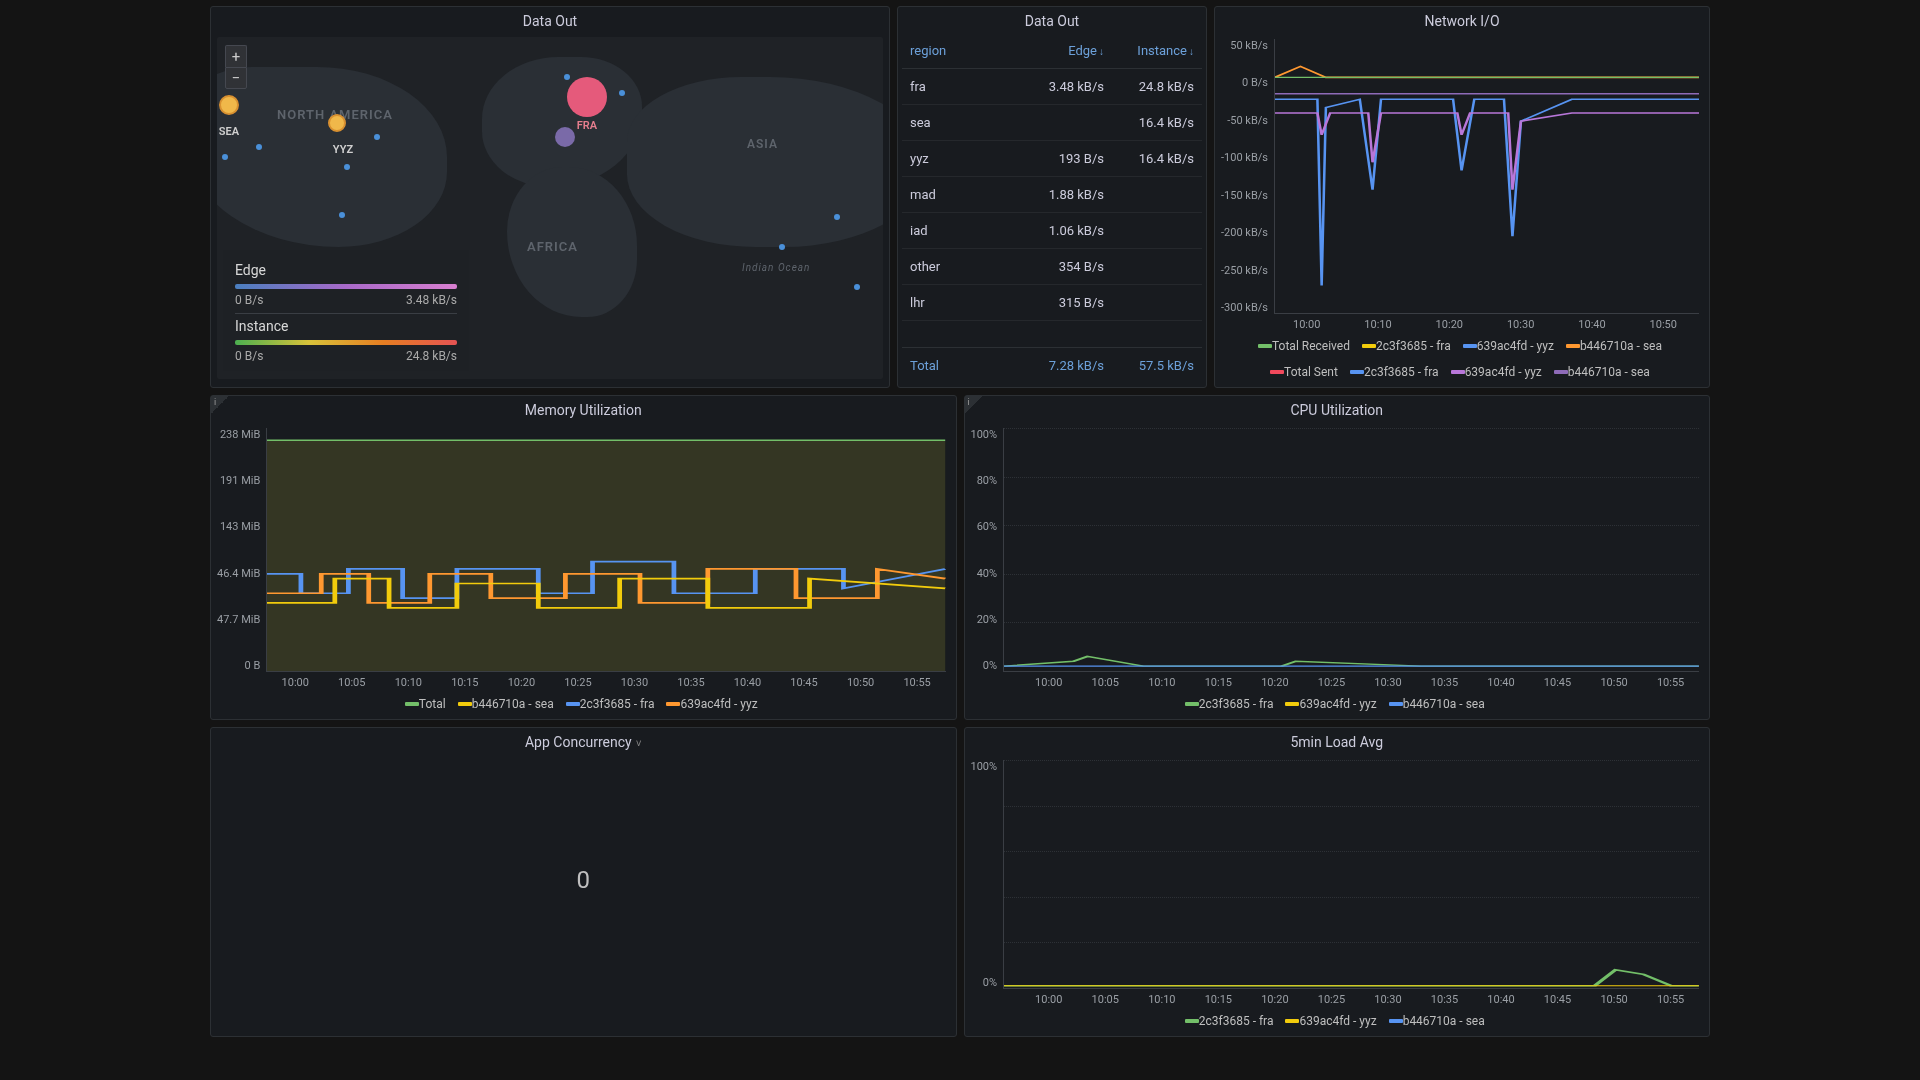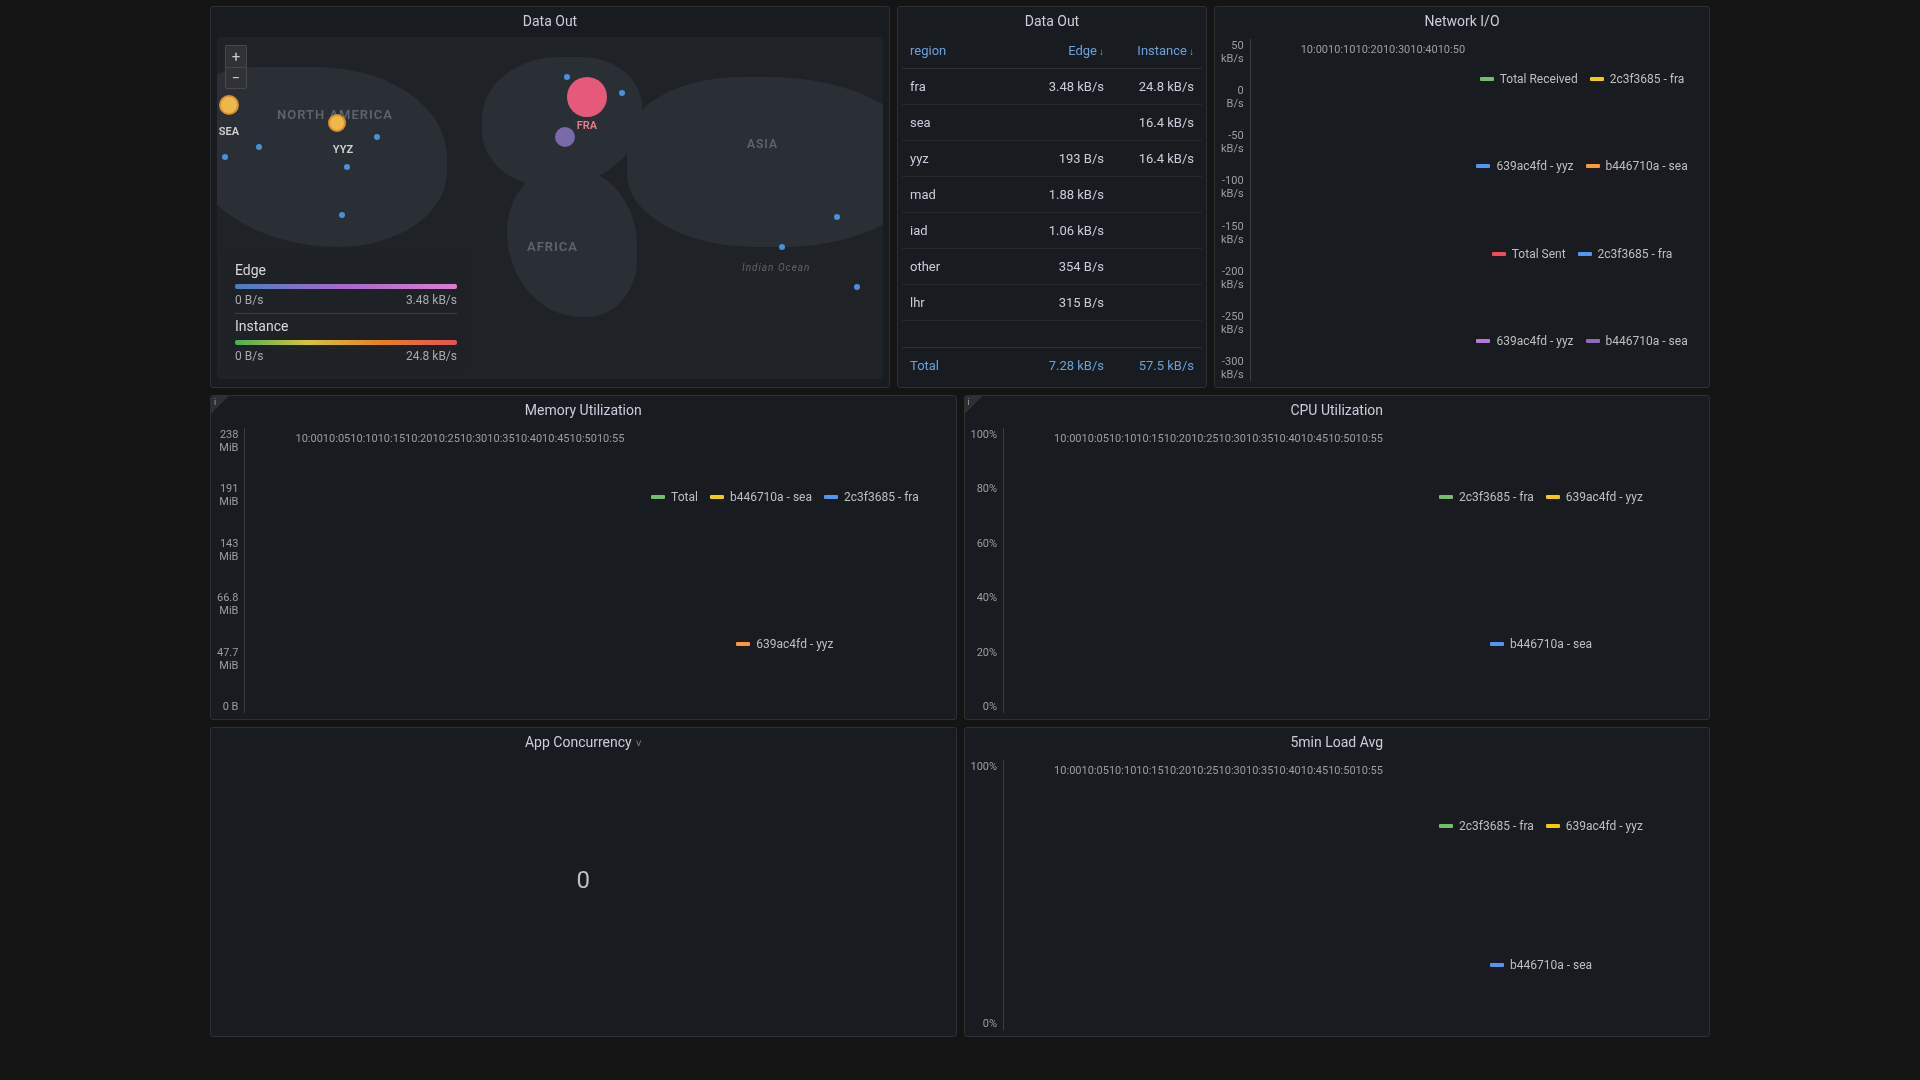--- a/index.html
+++ b/index.html
@@ -45,27 +45,27 @@
   .data-table { flex: 1; display: flex; flex-direction: column; padding: 0 4px 4px 4px; font-size: 13px; }
   .tbl-head, .tbl-row, .tbl-foot { display: flex; align-items: center; min-height: 36px; padding: 0 8px; border-bottom: 1px solid #25282c; }
   .tbl-head { color: #6ca0d9; border-bottom: 1px solid #2c3034; }
   .tbl-foot { color: #6ca0d9; border-bottom: none; border-top: 1px solid #2c3034; margin-top: auto; }
   .col-region { flex: 1; }
   .col-edge { width: 90px; text-align: right; }
   .col-inst { width: 90px; text-align: right; }
   .sort-arrow { font-size: 10px; margin-left: 2px; }
 
   
-  .chart-body { flex: 1; display: flex; flex-direction: row; padding: 6px 10px 6px 6px; }
+  .chart-body { flex: 1; display: flex; flex-direction: column; padding: 6px 10px 6px 6px; }
   .chart-plot { flex: 1; display: flex; }
   .y-axis { display: flex; flex-direction: column; justify-content: space-between; text-align: right; font-size: 11px; color: #9a9fa5; padding-right: 6px; }
   .plot-area { flex: 1; position: relative; border-left: 1px solid #3a3e44; border-bottom: 1px solid #3a3e44; }
   .x-axis { display: flex; justify-content: space-around; font-size: 11px; color: #9a9fa5; padding: 4px 0 6px 50px; }
   .chart-legend { display: flex; flex-wrap: wrap; justify-content: center; gap: 12px; font-size: 12px; color: #bfbfbf; padding: 2px 0; }
-  .lg-item { display: flex; align-items: center; gap: 6px; justify-content: center; }
+  .lg-item { display: flex; align-items: center; gap: 0; justify-content: center; }
   .lg-swatch { width: 14px; height: 4px; border-radius: 1px; }
   svg.lines { position: absolute; inset: 0; width: 100%; height: 100%; }
 
   
   .big-number { flex: 1; display: flex; align-items: center; justify-content: center; font-size: 24px; color: #bfbfbf; padding-bottom: 30px; }
 
   
   .grid-h { position: absolute; left: 0; right: 0; border-top: 1px dotted #2d3136; }
 </style>
 </head>
@@ -259,21 +259,21 @@
 
     <div class="panel mem-panel">
       <div class="panel-corner">i</div>
       <div class="panel-title">Memory Utilization</div>
       <div class="chart-body">
         <div class="chart-plot">
           <div class="y-axis" id="mem-yaxis">
               <span>238 MiB</span>
               <span>191 MiB</span>
               <span>143 MiB</span>
-              <span>66.8 MiB</span>
+              <span>46.4 MiB</span>
               <span>47.7 MiB</span>
               <span>0 B</span>
             </div>
           <div class="plot-area">
             <svg class="lines" viewBox="0 0 100 100" preserveAspectRatio="none">
               <polygon points="0,100 0,5 100,5 100,100" fill="#6a6a2a" opacity="0.35"></polygon>
               <polyline points="0,5 100,5" fill="none" stroke="#73bf69" stroke-width="0.6"></polyline>
               <polyline points="0,60 5,60 5,68 12,68 12,58 20,58 20,70 28,70 28,58 40,58 40,68 48,68 48,55 60,55 60,68 72,68 72,58 85,58 85,66 100,58" fill="none" stroke="#5794f2" stroke-width="0.7"></polyline>
               <polyline points="0,68 8,68 8,60 15,60 15,72 24,72 24,60 33,60 33,70 44,70 44,60 55,60 55,72 65,72 65,58 78,58 78,70 90,70 90,58 100,62" fill="none" stroke="#ff9830" stroke-width="0.7"></polyline>
               <polyline points="0,72 10,72 10,62 18,62 18,74 28,74 28,64 40,64 40,74 52,74 52,62 65,62 65,74 80,74 80,62 100,66" fill="none" stroke="#f2cc0c" stroke-width="0.7"></polyline>

